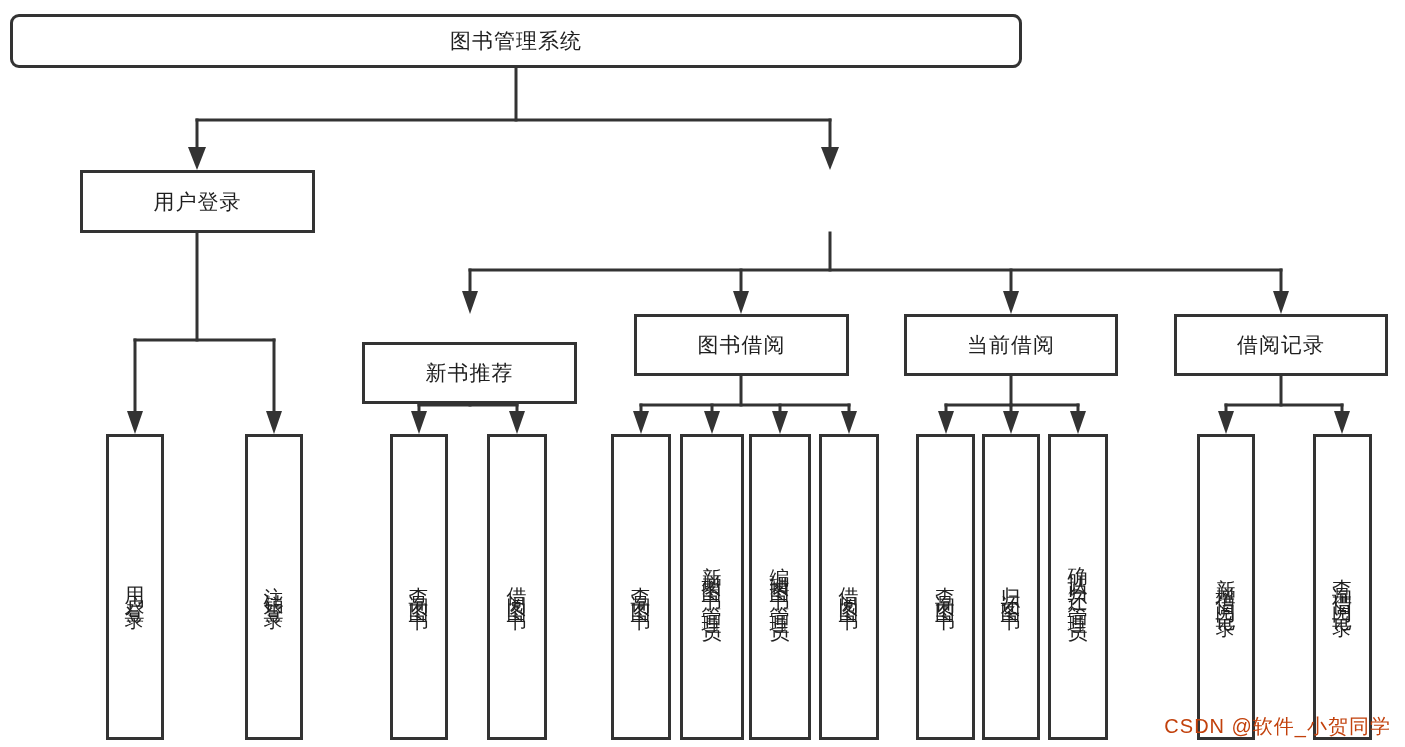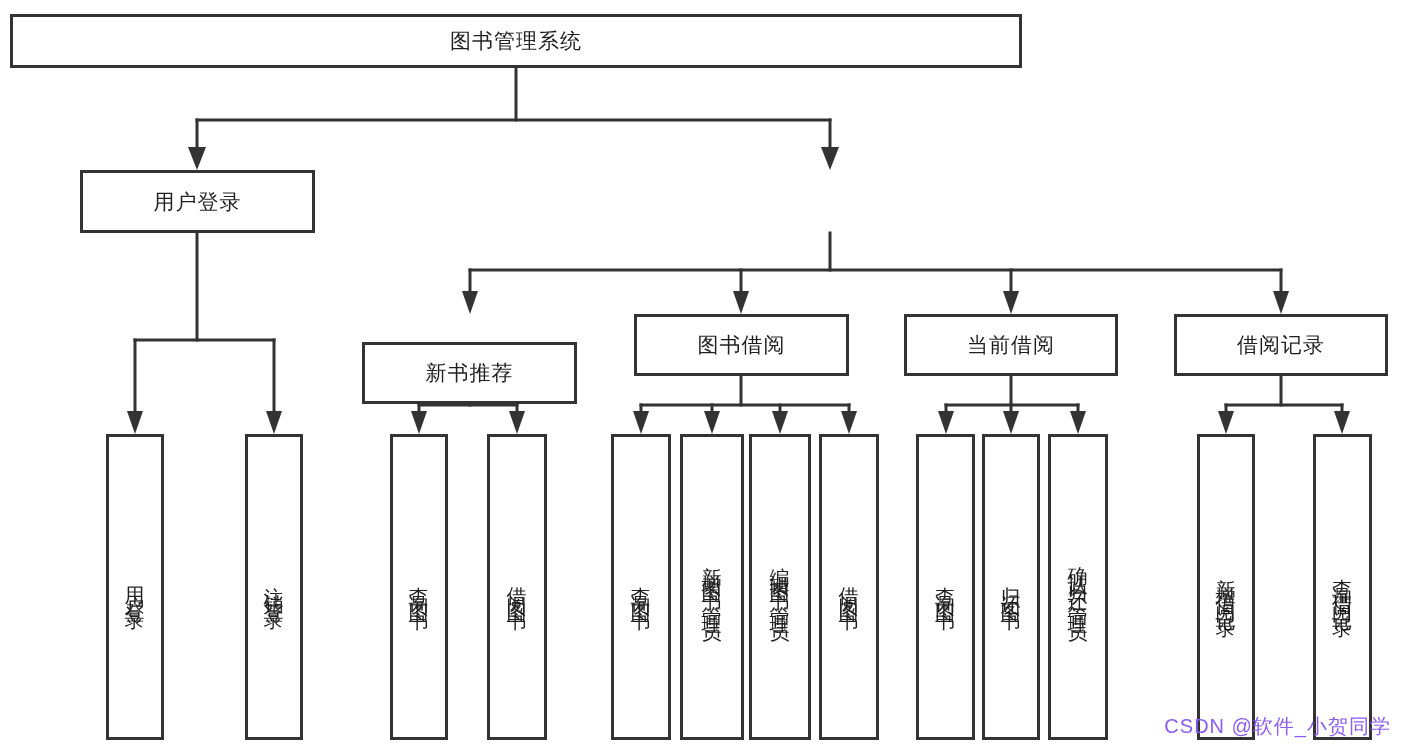--- a/index.html
+++ b/index.html
@@ -48,21 +48,21 @@
     font-size: 20px;
     letter-spacing: 8px;
     line-height: 1;
     white-space: nowrap;
   }
   .watermark {
     position: absolute;
     top: 713px;
     right: 14px;
     font-size: 20px;
-    color: #8b5cf6;
+    color: #c2410c;
     letter-spacing: 1px;
     z-index: 3;
     white-space: nowrap;
   }
 </style>
 </head>
 <body>
 
 <div id="canvas">
 
@@ -121,21 +121,21 @@
     <polygon points="1070,411 1086,411 1078,434" stroke="none"></polygon>
 
     <line x1="1281" y1="376" x2="1281" y2="405"></line>
     <line x1="1226" y1="405" x2="1342" y2="405"></line>
     <line x1="1226" y1="405" x2="1226" y2="413"></line>
     <line x1="1342" y1="405" x2="1342" y2="413"></line>
     <polygon points="1218,411 1234,411 1226,434" stroke="none"></polygon>
     <polygon points="1334,411 1350,411 1342,434" stroke="none"></polygon>
   </svg>
 
-  <div class="box lvl" style="left:10px;top:14px;width:1012px;height:54px;">
+  <div class="box lvl" style="left:10px;top:14px;width:1012px;height:54px;border-radius:9px;">
     <span class="lbl">图书管理系统</span>
   </div>
 
   <div class="box lvl" style="left:80px;top:170px;width:235px;height:63px;">
     <span class="lbl">用户登录</span>
   </div>
 
   <div class="box lvl" style="left:362px;top:314px;width:215px;height:62px;margin-top:28px;">
     <span class="lbl">新书推荐</span>
   </div>

